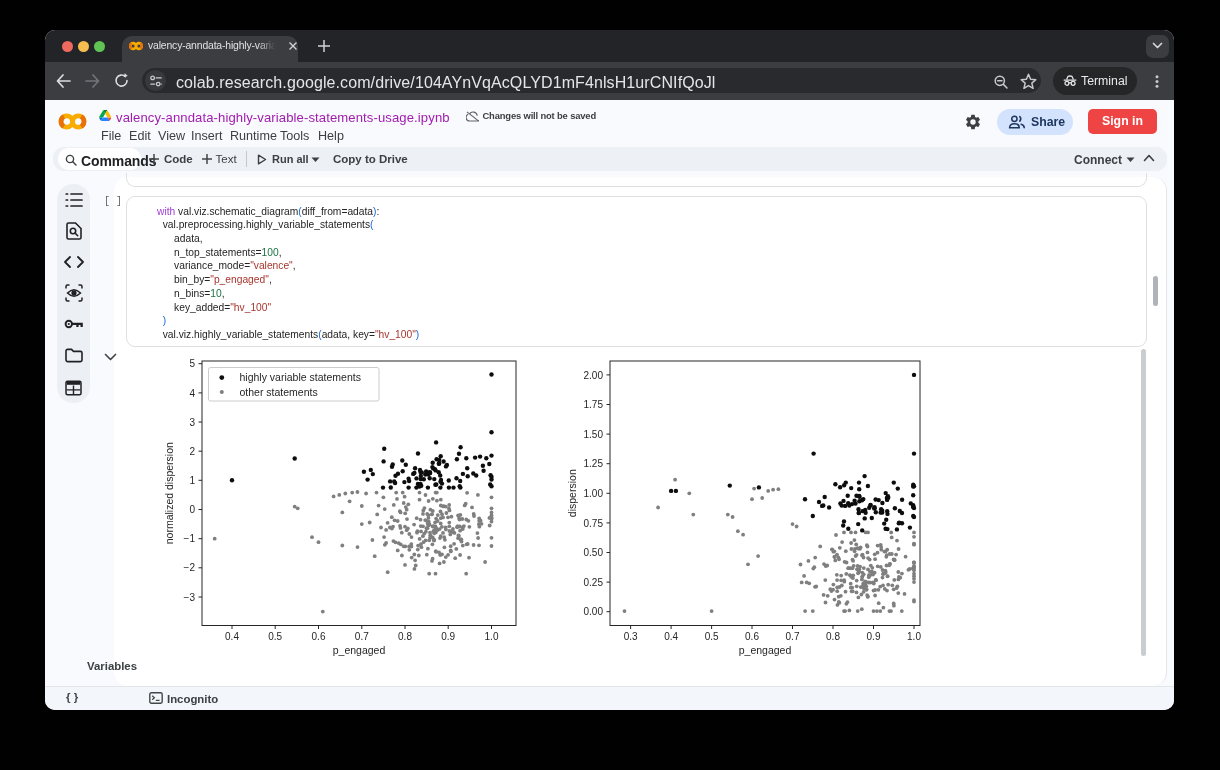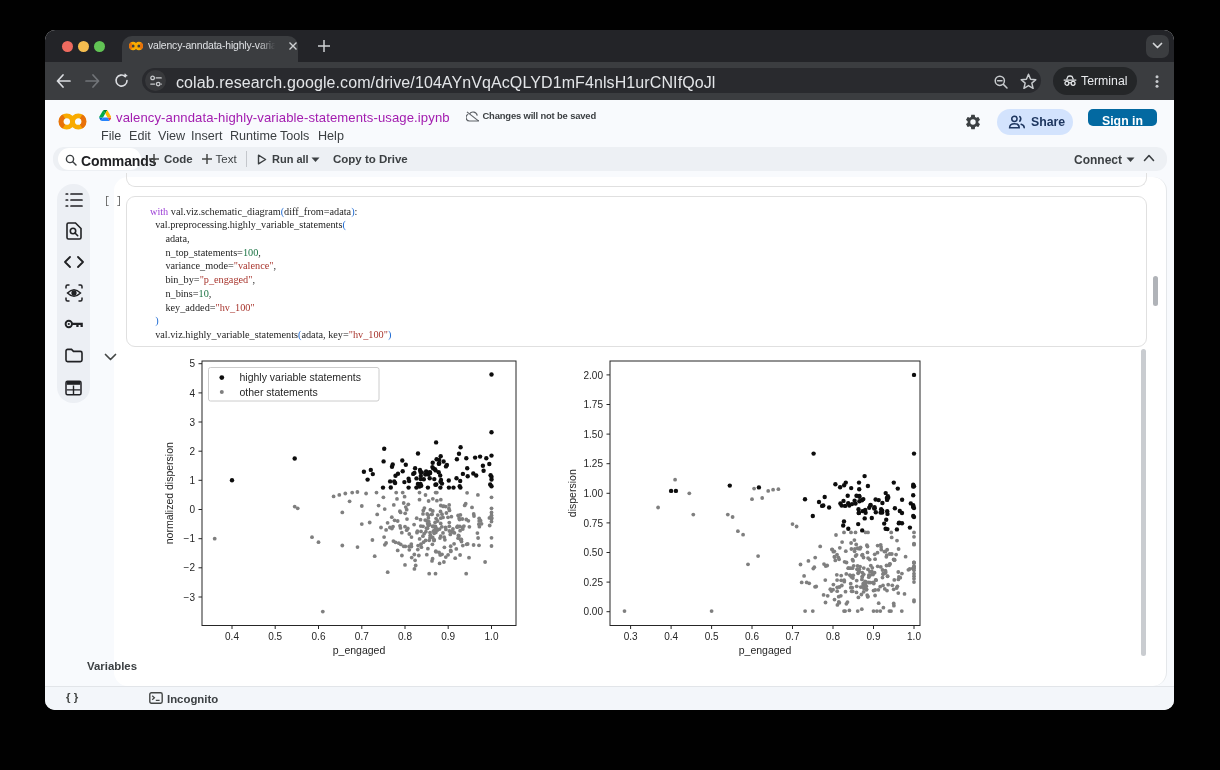--- a/index.html
+++ b/index.html
@@ -134,21 +134,21 @@
 <div class="abs" style="left:952px;top:79px;width:76px;height:26px;border-radius:13px;background:#d3e3fd"></div>
 <svg class="abs" style="left:963px;top:85px" width="18" height="14" viewBox="0 0 24 19">
       <g fill="none" stroke="#1f3760" stroke-width="2.1">
         <circle cx="8.5" cy="5.2" r="3.6"></circle>
         <path d="M2 17.2 C2 13.6 5 11.9 8.5 11.9 C12 11.9 15 13.6 15 17.2 Z"></path>
         <path d="M15.8 2.1 A4.7 4.7 0 0 1 15.8 8.3" stroke-linecap="round"></path>
         <path d="M17.6 12.6 C20.2 13.4 21.8 14.9 21.8 17.2" stroke-linecap="round"></path>
       </g>
     </svg>
 <div class="abs" style="left:986px;top:85px;color:#1f3760;font-size:12.3px;font-weight:700">Share</div>
-<div class="abs" style="left:1043px;top:79px;width:69px;height:17px;border-radius:5px;background:#0369a1;color:#fff;font-size:12.3px;font-weight:700;text-align:center;line-height:25px">Sign in</div>
+<div class="abs" style="left:1043px;top:79px;width:69px;height:25px;border-radius:5px;background:#ef4444;color:#fff;font-size:12.3px;font-weight:700;text-align:center;line-height:25px">Sign in</div>
 
 <div class="abs" style="left:8px;top:117px;width:1114px;height:24px;background:#edf0f4;border-radius:11px"></div>
 <div class="abs" style="left:13px;top:118px;width:83px;height:22px;border-radius:11px;background:#ffffff"></div>
 <svg class="abs" style="left:20px;top:123.5px" width="12" height="12" viewBox="0 0 12 12">
       <g fill="none" stroke="#3c4043" stroke-width="1.4">
         <circle cx="5" cy="5" r="3.6"></circle>
         <path d="M7.8 7.8 L11 11" stroke-linecap="round"></path>
       </g>
     </svg>
 <div class="abs" style="left:36px;top:123px;color:#202124;font-size:14px;font-weight:700;letter-spacing:-.1px">Commands</div>
@@ -212,21 +212,21 @@
     </svg>
     <svg class="abs" style="left:20.0px;top:350px" width="17" height="16" viewBox="0 0 17 16">
       <rect x="1" y="1.2" width="15" height="13.6" rx="1.5" fill="none" stroke="#202124" stroke-width="1.5"></rect>
       <rect x="1.7" y="1.9" width="13.6" height="2.9" fill="#202124"></rect>
       <path d="M1.7 9.9 H15.3 M8.5 5.5 V14" stroke="#202124" stroke-width="1.4" fill="none"></path>
     </svg>
 
 <div class="abs" style="left:81px;top:143px;width:1021px;height:14px;border:1px solid #e0e0e0;border-top:none;border-radius:0 0 9px 9px"></div>
 <div class="abs" style="left:59px;top:166px;color:#616161;font-size:10px;font-family:'Liberation Mono',monospace">[ ]</div>
 <div class="abs" style="left:81px;top:166px;width:1021px;height:151px;border:1px solid #e0e0e0;border-radius:9px;background:#fff"></div>
-<pre class="abs" style="left:105px;top:174.6px;font-family:Liberation Serif, serif;font-size:10.25px;line-height:13.7px;color:#242424"><span style="color:#9c3fd6">with</span> val.viz.schematic_diagram<span style="color:#1967d2">(</span>diff_from=adata<span style="color:#1967d2">)</span>:
+<pre class="abs" style="left:112px;top:174.6px;font-family:Liberation Sans, sans-serif;font-size:10.25px;line-height:13.7px;color:#242424"><span style="color:#9c3fd6">with</span> val.viz.schematic_diagram<span style="color:#1967d2">(</span>diff_from=adata<span style="color:#1967d2">)</span>:
   val.preprocessing.highly_variable_statements<span style="color:#1967d2">(</span>
       adata,
       n_top_statements=<span style="color:#1a7343">100</span>,
       variance_mode=<span style="color:#a8352d">"valence"</span>,
       bin_by=<span style="color:#a8352d">"p_engaged"</span>,
       n_bins=<span style="color:#1a7343">10</span>,
       key_added=<span style="color:#a8352d">"hv_100"</span>
   <span style="color:#1967d2">)</span>
   val.viz.highly_variable_statements<span style="color:#1967d2">(</span>adata, key=<span style="color:#a8352d">"hv_100"</span><span style="color:#1967d2">)</span></pre>
 <svg class="abs" style="left:59px;top:323px" width="13" height="9" viewBox="0 0 13 9">

